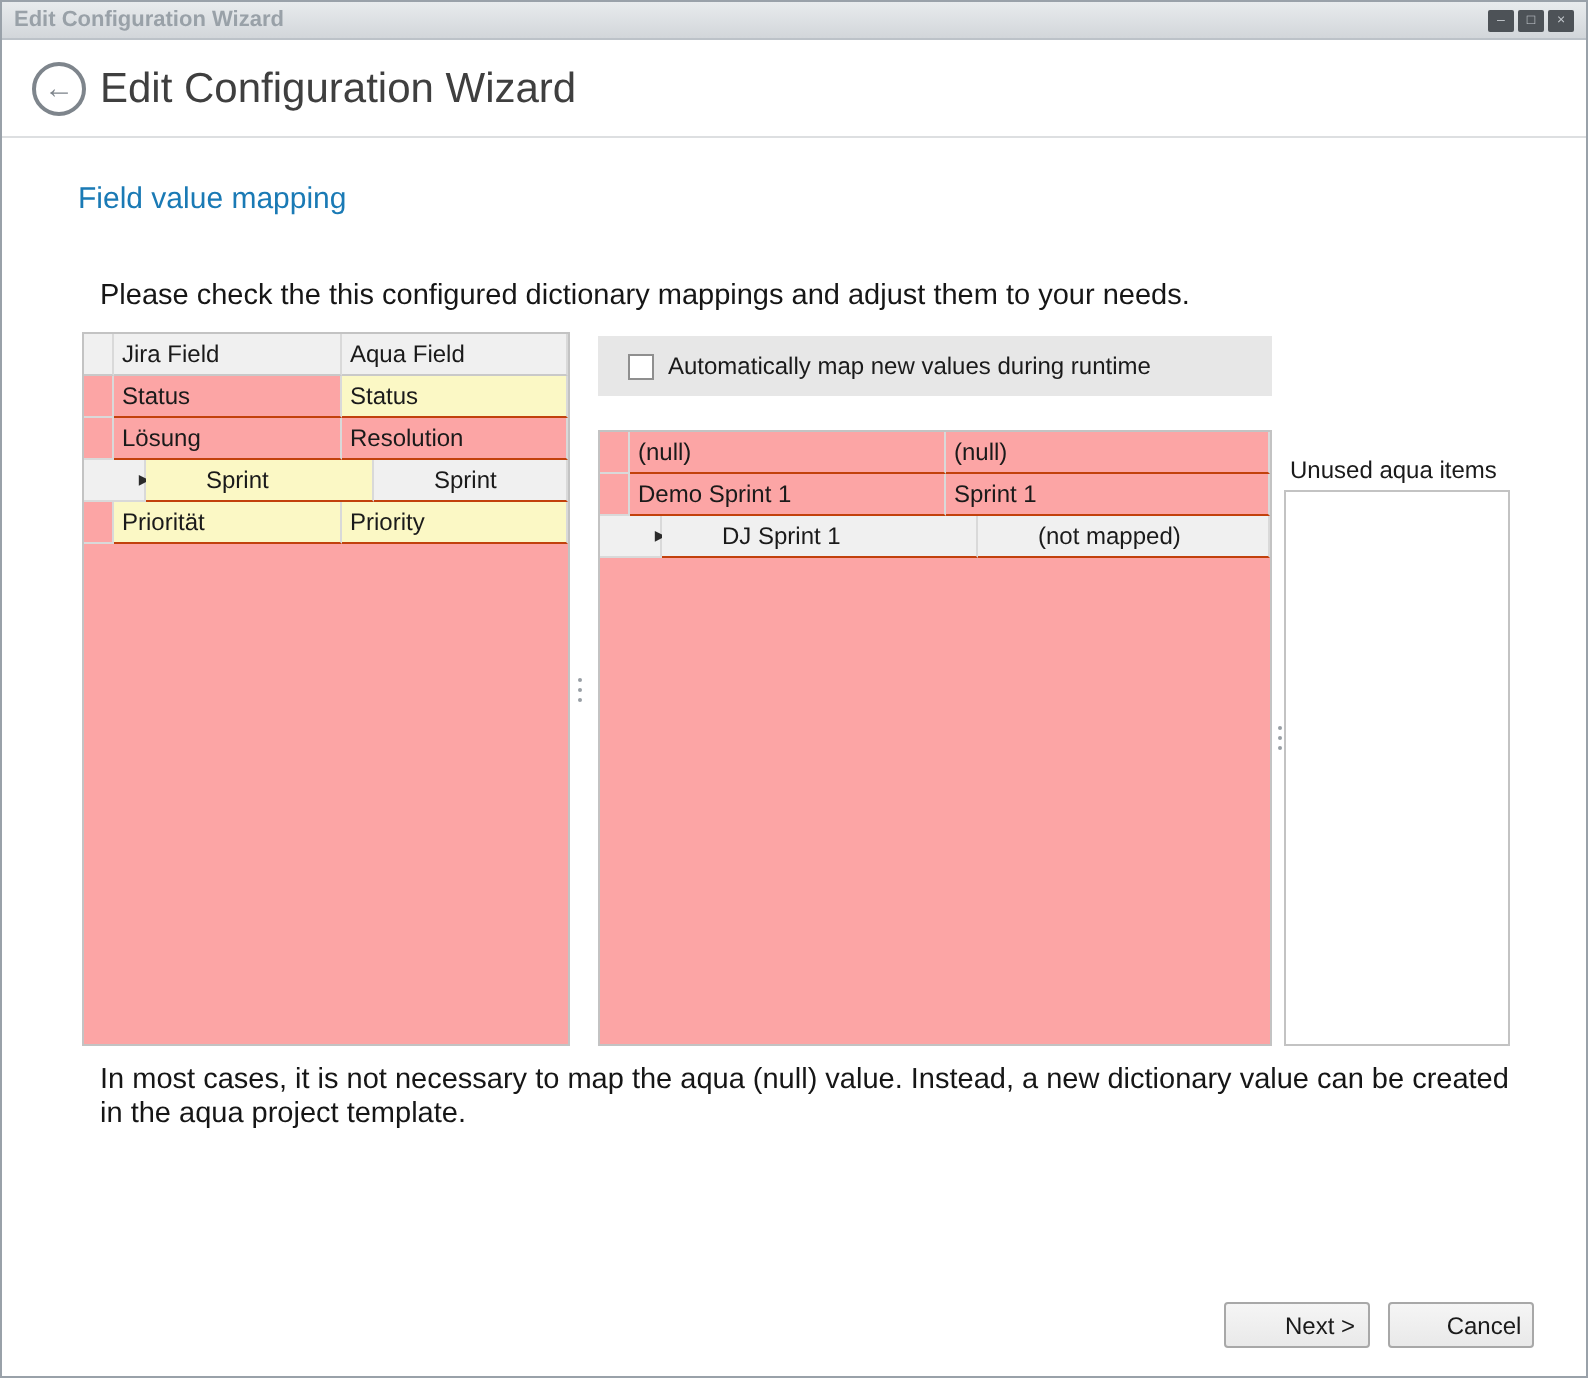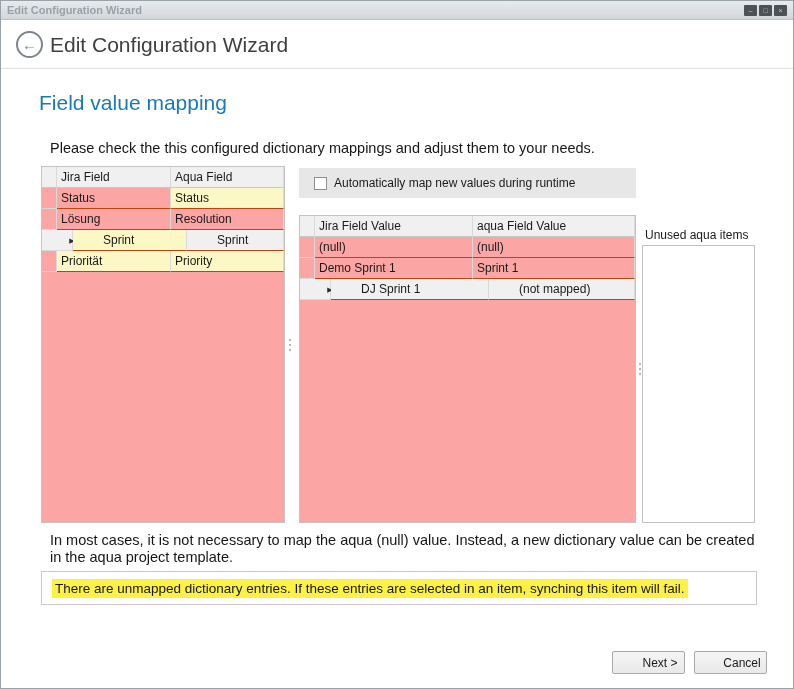--- a/index.html
+++ b/index.html
@@ -40,21 +40,21 @@
     background: #ffffff;
   }
   .back-arrow { font-size: 15px; font-weight: bold; color: #7e858c; line-height: 1; }
   .page-title {
     position: absolute; left: 49px; top: 32px;
     font-size: 21px; font-weight: 400; color: #3f3f3f;
   }
   
   .section-title {
     position: absolute; left: 38px; top: 90px;
-    font-size: 21px; color: var(--accent, #1a7ab5);
+    font-size: 15px; color: var(--accent, #1a7ab5);
   }
   .instruction {
     position: absolute; left: 49px; top: 139px;
     font-size: 14.5px; color: #161616;
   }
   
   .dgrid {
     position: absolute; background: #fca5a5;
     border: 1px solid #c3c3c3; overflow: hidden;
   }
@@ -200,25 +200,20 @@
     <span class="grip-dot"></span>
   </div>
 
   <div class="runtime-panel">
     <span class="checkbox"></span>
     <span class="checkbox-label">Automatically map new values during runtime</span>
   </div>
 
   <div class="dgrid value-grid">
     <div class="t-row">
-      <div class="t-sel t-hcell"></div>
-      <div class="t-cell t-hcell vtc1">Jira Field Value</div>
-      <div class="t-cell t-hcell vtc2">aqua Field Value</div>
-    </div>
-    <div class="t-row">
       <div class="t-sel"></div>
       <div class="t-cell vtc1">(null)</div>
       <div class="t-cell vtc2">(null)</div>
     </div>
     <div class="t-row">
       <div class="t-sel"></div>
       <div class="t-cell vtc1">Demo Sprint 1</div>
       <div class="t-cell vtc2">Sprint 1</div>
     </div>
     <div class="t-row selected">
@@ -234,20 +229,17 @@
     <span class="grip-dot"></span>
     <span class="grip-dot"></span>
     <span class="grip-dot"></span>
   </div>
 
   <div class="unused-label">Unused aqua items</div>
   <div class="unused-listbox"></div>
 
   <div class="note">In most cases, it is not necessary to map the aqua (null) value. Instead, a new dictionary value can be created in the aqua project template.</div>
 
-  <div class="warning-box">
-    <span class="warning-text">There are unmapped dictionary entries. If these entries are selected in an item, synching this item will fail.</span>
-  </div>
 
   <button class="btn btn-next">Next &gt;</button>
   <button class="btn btn-cancel">Cancel</button>
 
 </div>
 
 </body></html>

